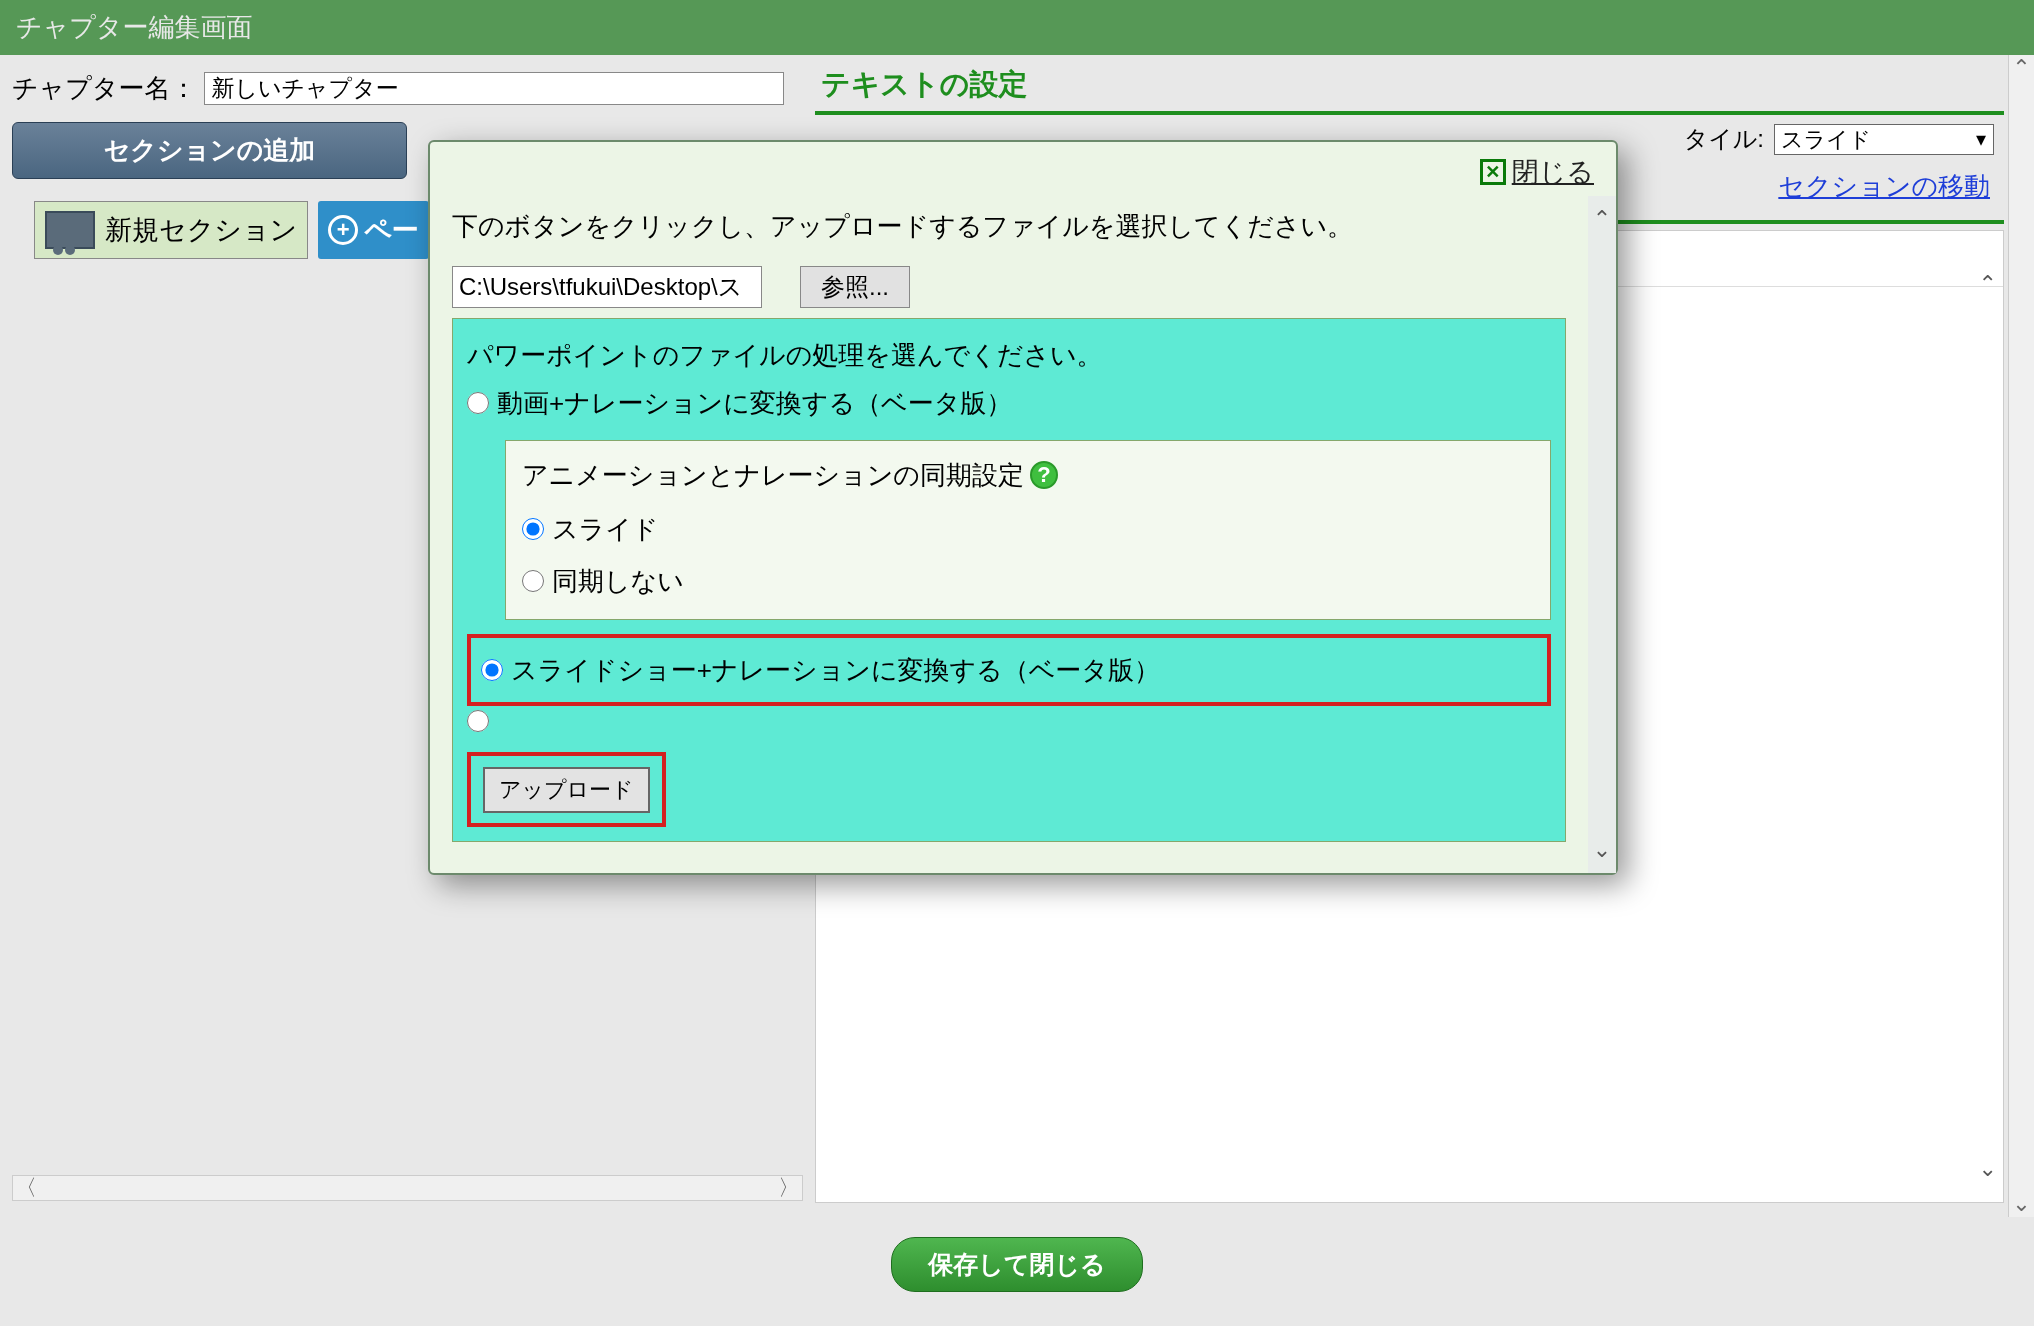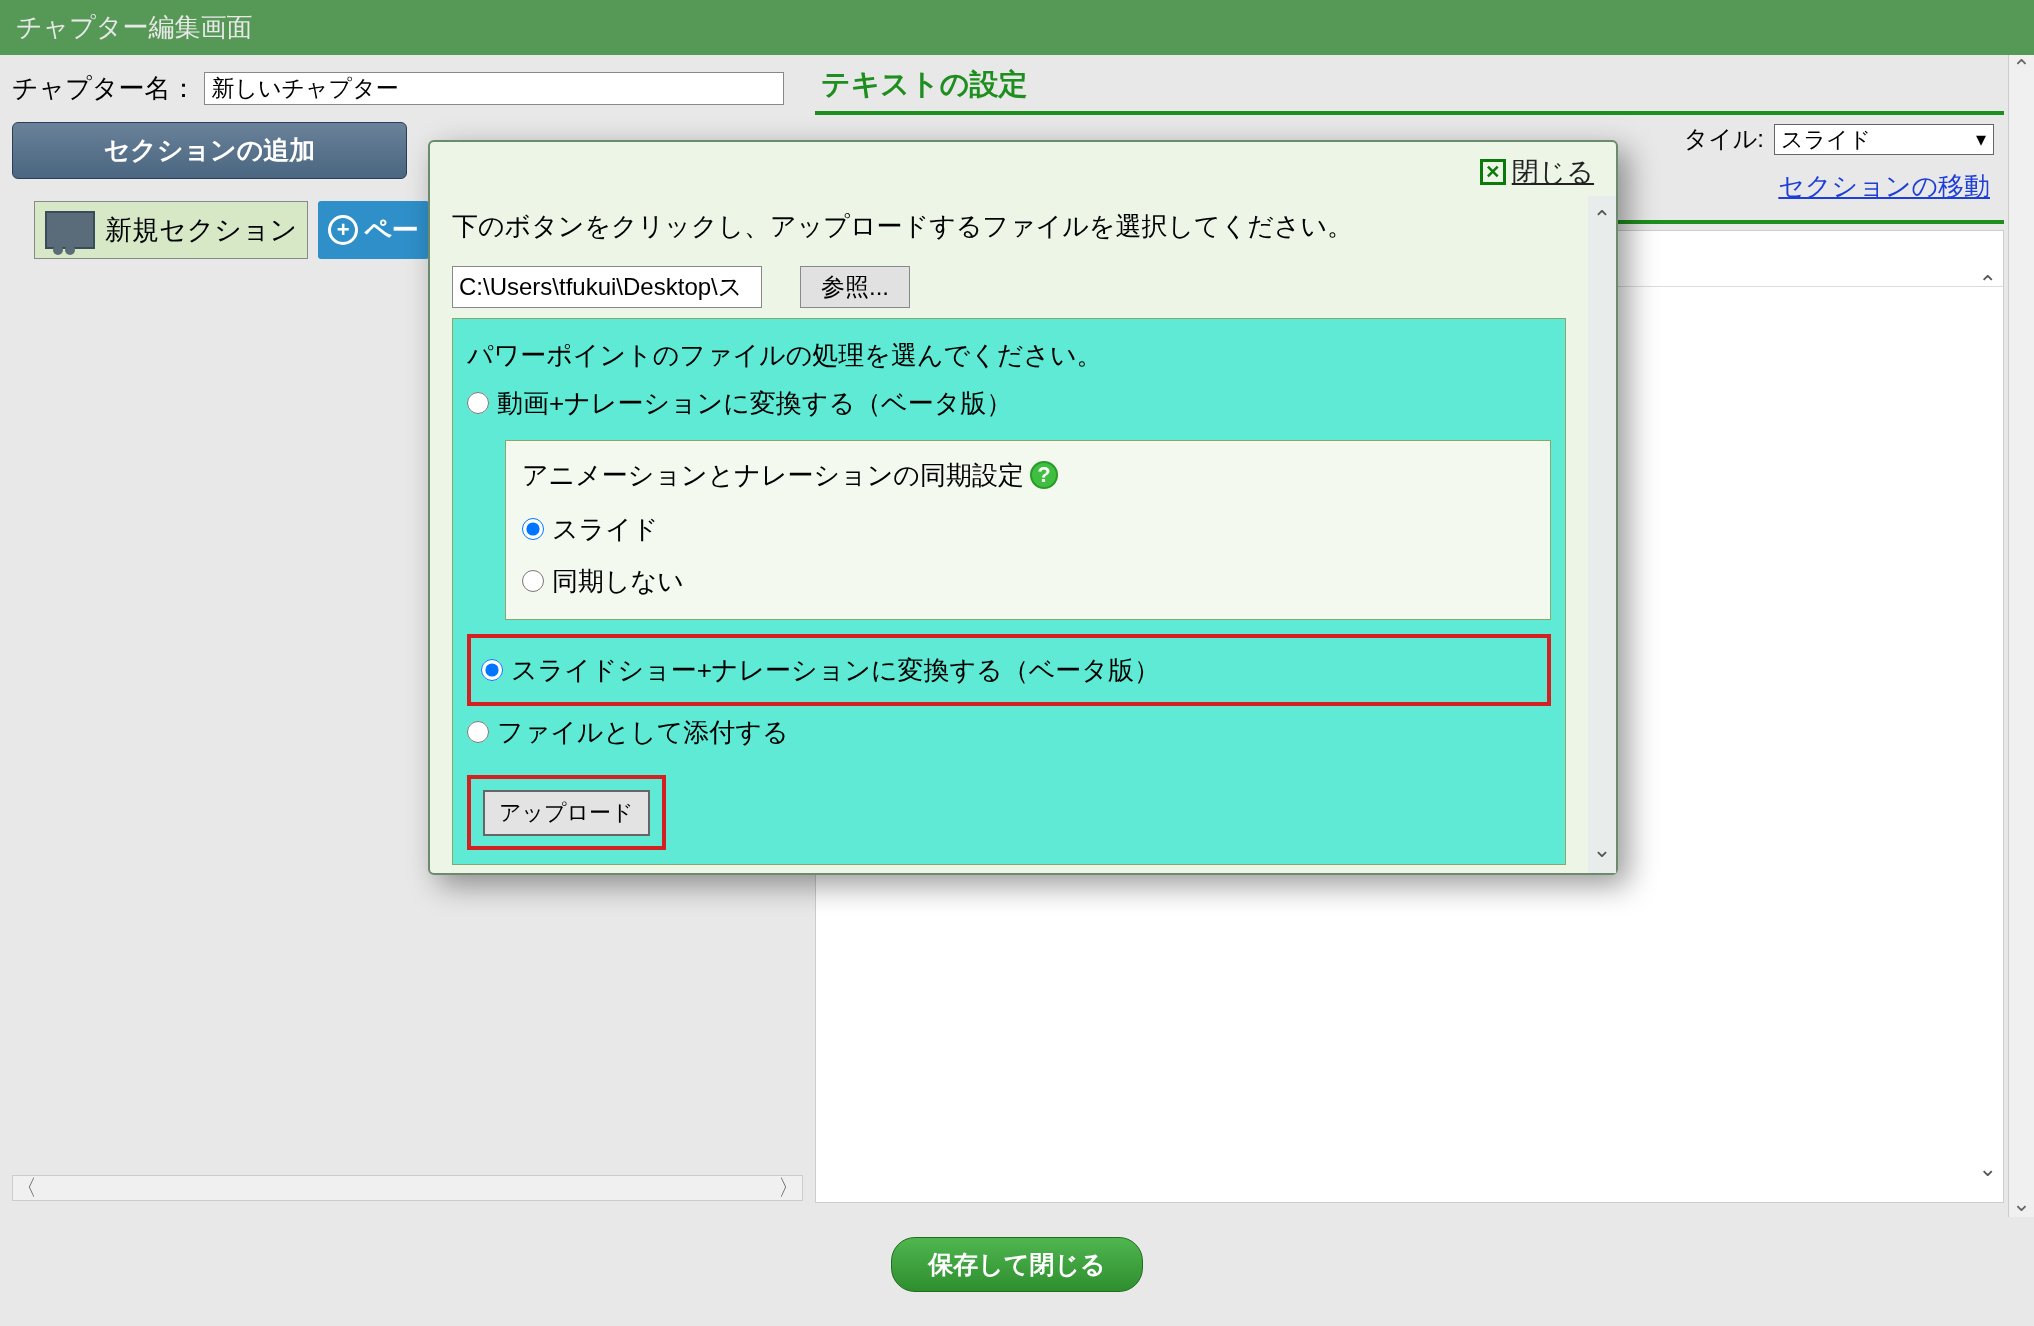--- a/index.html
+++ b/index.html
@@ -518,21 +518,20 @@
 
         <div class="red-highlight">
           <label class="radio-row">
             <input type="radio" name="ppt" checked="" style="">
             <span>スライドショー+ナレーションに変換する（ベータ版）</span>
           </label>
         </div>
 
         <label class="radio-row">
           <input type="radio" name="ppt" style="">
-          <span>ファイルとして添付する</span>
         </label>
 
         <div class="upload-red-box">
           <button class="upload-btn">
             <span>アップロード</span>
           </button>
         </div>
       </div>
 
     </div>

